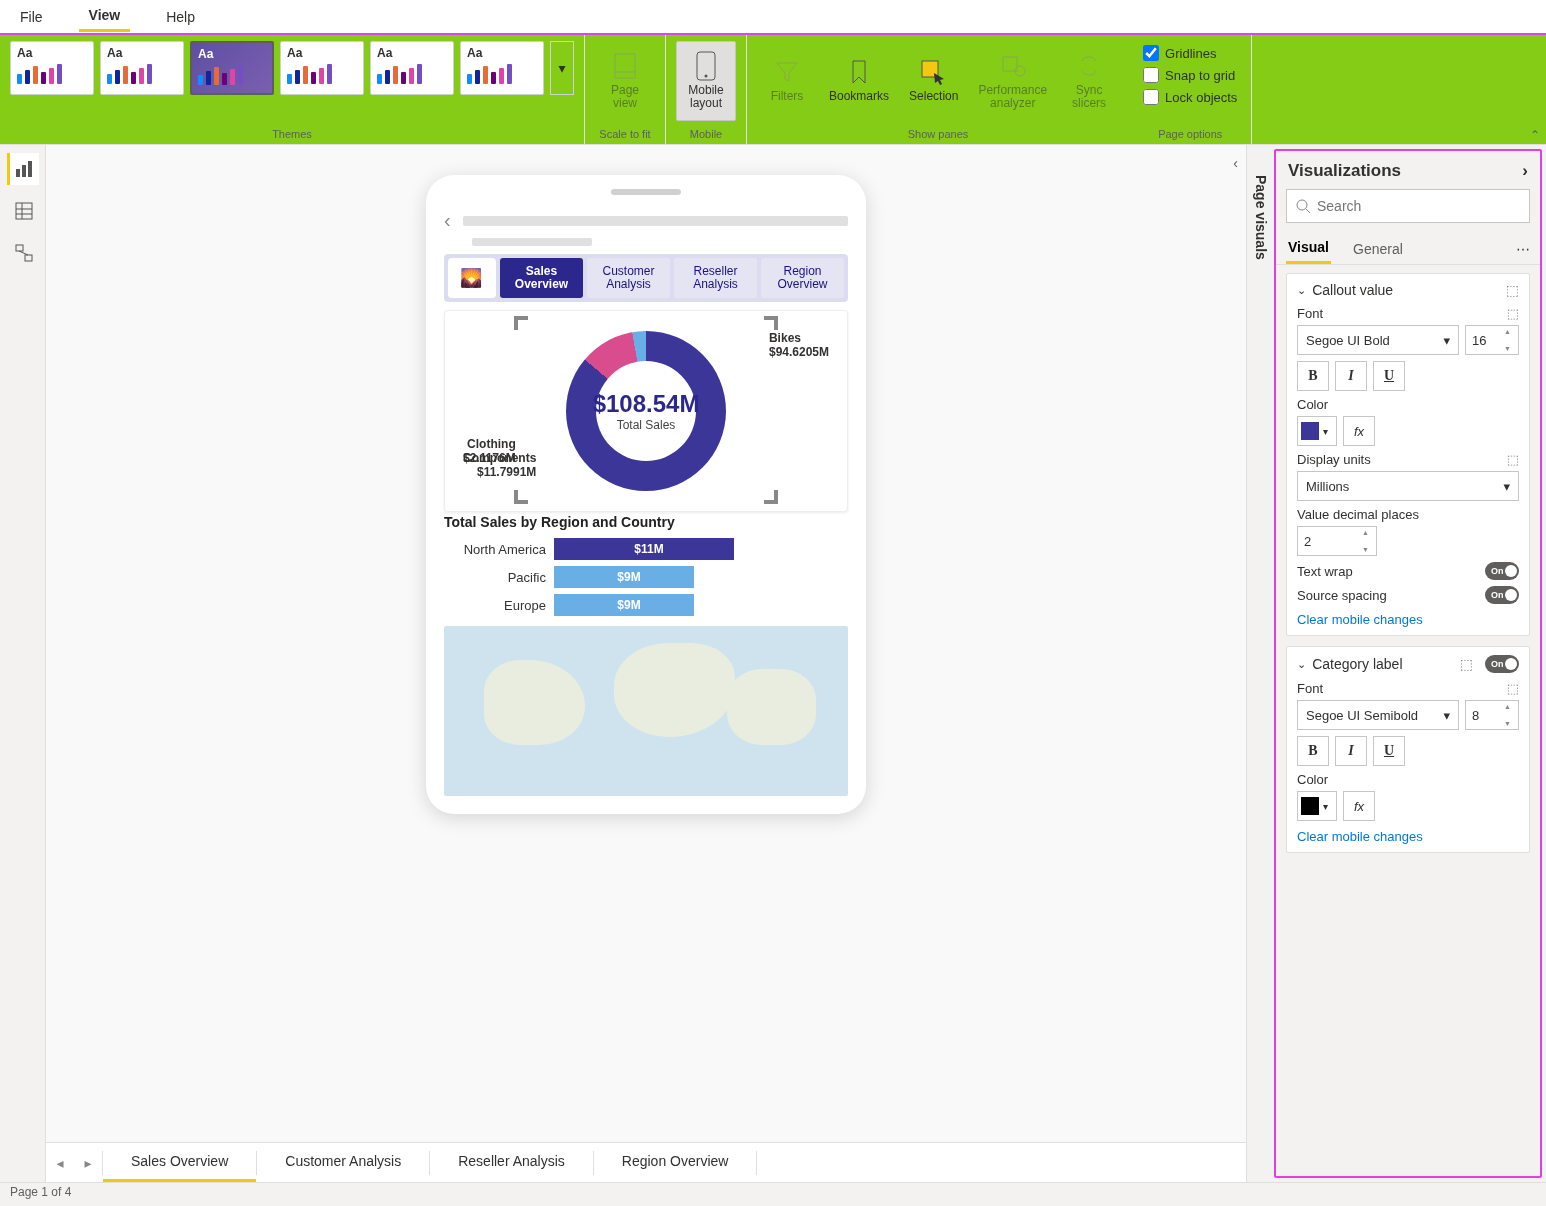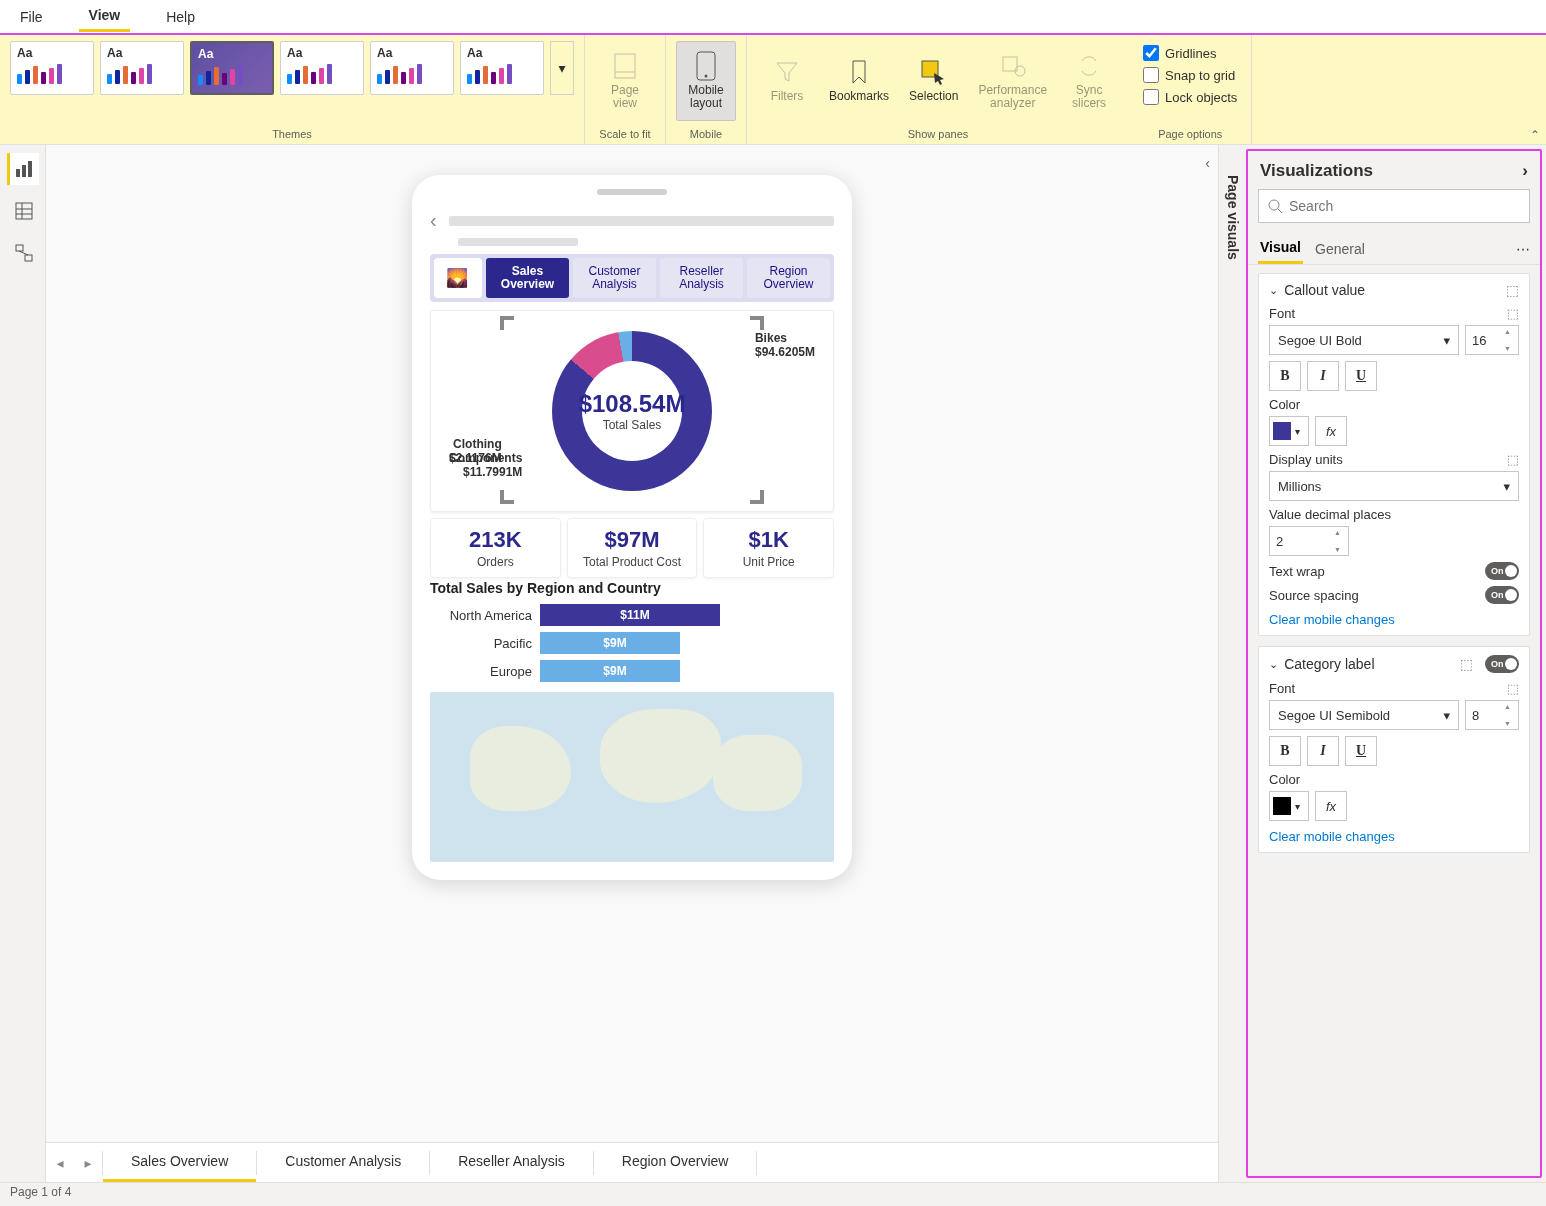--- a/index.html
+++ b/index.html
@@ -4,21 +4,21 @@
 <style>
 * { box-sizing: border-box; margin: 0; padding: 0; font-family: "Segoe UI", sans-serif; }
 body { background: #f3f2f1; width: 1546px; height: 1206px; overflow: hidden; display: flex; flex-direction: column; font-size: 14px; color: #323130; }
 
 
 .menubar { height: 35px; background: #fff; border-bottom: 2px solid #d946ef; display: flex; align-items: center; padding: 0 10px; gap: 26px; }
 .menubar .item { padding: 6px 10px; cursor: pointer; }
 .menubar .item.active { border-bottom: 3px solid #f2c811; font-weight: 600; }
 
 
-.ribbon { height: 110px; background: #fef9c3; border-bottom: 1px solid #e1dfdd; display: flex; position: relative; }
+.ribbon { height: 110px; background: #84cc16; border-bottom: 1px solid #e1dfdd; display: flex; position: relative; }
 .ribbon-group { border-right: 1px solid #e1dfdd; padding: 6px 10px 2px 10px; display: flex; flex-direction: column; align-items: center; }
 .ribbon-group .label { font-size: 11px; color: #605e5c; margin-top: auto; padding: 2px 0; }
 .themes-row { display: flex; gap: 6px; align-items: center; }
 .theme-swatch { width: 84px; height: 54px; border: 1px solid #d0d0d0; border-radius: 2px; display: flex; flex-direction: column; padding: 4px 6px; gap: 4px; cursor: pointer; background:#fff;}
 .theme-swatch.active { border: 2px solid #605e5c; background: linear-gradient(135deg,#5e4fa2,#7b5fb0); color:#fff;}
 .theme-swatch .aa { font-size: 12px; font-weight: 600; }
 .bars { display: flex; gap: 3px; align-items: flex-end; height: 20px; }
 .bars span { width: 5px; border-radius: 1px; }
 .b1{height:10px;background:#118dff}.b2{height:14px;background:#12239e}.b3{height:18px;background:#e66c37}.b4{height:12px;background:#6b007b}.b5{height:16px;background:#e044a7}.b6{height:20px;background:#744ec2}
 .themes-drop { width:24px;height:54px;border:1px solid #d0d0d0;display:flex;align-items:center;justify-content:center;cursor:pointer;}
@@ -96,25 +96,25 @@
 .pagetabs .sep{width:1px;height:24px;background:#e1dfdd;}
 .pagetabs .ptabb{padding:0 28px;height:100%;display:flex;align-items:center;cursor:pointer;border-bottom:3px solid transparent;font-size:14px;}
 .pagetabs .ptabb.active{border-bottom:3px solid #f2c811;background:#fff;font-weight:500;}
 .statusbar{height:24px;background:#f3f2f1;border-top:1px solid #e1dfdd;padding:2px 10px;font-size:12px;color:#605e5c;}
 
 
 .pv-label{width:28px;background:#f3f2f1;border-left:1px solid #e1dfdd;display:flex;align-items:flex-start;justify-content:center;padding-top:30px;}
 .pv-label span{writing-mode:vertical-rl;font-size:14px;color:#323130;font-weight:600;}
 
 
-.rightwrap{width:296px;border:2px solid #e040e0;border-radius:2px;margin:4px 4px 4px 0;background:#f3f2f1;display:flex;flex-direction:column;}
+.rightwrap{width:268px;border:2px solid #e040e0;border-radius:2px;margin:4px 4px 4px 0;background:#f3f2f1;display:flex;flex-direction:column;}
 .rightwrap .hdr{display:flex;align-items:center;justify-content:space-between;padding:10px 12px 8px 12px;font-size:17px;font-weight:600;}
 .rightwrap .search{margin:0 10px 10px 10px;border:1px solid #c8c6c4;background:#fff;height:34px;display:flex;align-items:center;padding:0 8px;gap:6px;}
 .rightwrap .search input{border:none;outline:none;flex:1;font-size:14px;}
-.vtabs{display:flex;align-items:center;padding:0 10px;border-bottom:1px solid #e1dfdd;gap:10px;}
+.vtabs{display:flex;align-items:center;padding:0 10px;border-bottom:1px solid #e1dfdd;gap:20px;}
 .vtabs .vt{padding:6px 2px;cursor:pointer;font-size:14px;color:#605e5c;}
 .vtabs .vt.active{color:#000;font-weight:600;border-bottom:3px solid #f2c811;}
 .vtabs .more{margin-left:auto;cursor:pointer;}
 .panel-body{flex:1;overflow:auto;padding:8px 10px;}
 .section{background:#fff;border:1px solid #e1dfdd;border-radius:2px;margin-bottom:10px;padding:8px 10px;}
 .sechdr{display:flex;align-items:center;gap:6px;font-size:14px;margin-bottom:8px;cursor:pointer;}
 .sechdr .chev{font-size:11px;}
 .sechdr .mini{margin-left:auto;opacity:.6;}
 .toggle{width:34px;height:18px;background:#605e5c;border-radius:9px;position:relative;display:inline-flex;align-items:center;padding:0 2px;color:#fff;font-size:9px;font-weight:600;}
 .toggle::after{content:"";width:12px;height:12px;background:#fff;border-radius:50%;position:absolute;right:2px;}
@@ -383,34 +383,20 @@
             <div class="dl clothing"><span>Clothing</span><br><span>$2.1176M</span></div>
             <div class="dl components"><span>Components</span><br><span>$11.7991M</span></div>
             <div class="donut"></div>
             <div class="donut-center">
               <div class="big">$108.54M</div>
               <div class="small">Total Sales</div>
             </div>
           </div>
         </div>
 
-        <div class="kpirow">
-          <div class="kpi">
-              <div class="v">213K</div>
-              <div class="l">Orders</div>
-            </div>
-          <div class="kpi">
-              <div class="v">$97M</div>
-              <div class="l">Total Product Cost</div>
-            </div>
-          <div class="kpi">
-              <div class="v">$1K</div>
-              <div class="l">Unit Price</div>
-            </div>
-        </div>
 
         <div class="barcard">
           <div class="title">Total Sales by Region and Country</div>
           <div class="brow">
               <div class="bl">North America</div>
               <div class="bbar" style="width:180px;background:#3b3697">$11M</div>
             </div>
           <div class="brow">
               <div class="bl">Pacific</div>
               <div class="bbar" style="width:140px;background:#6aaee6">$9M</div>

